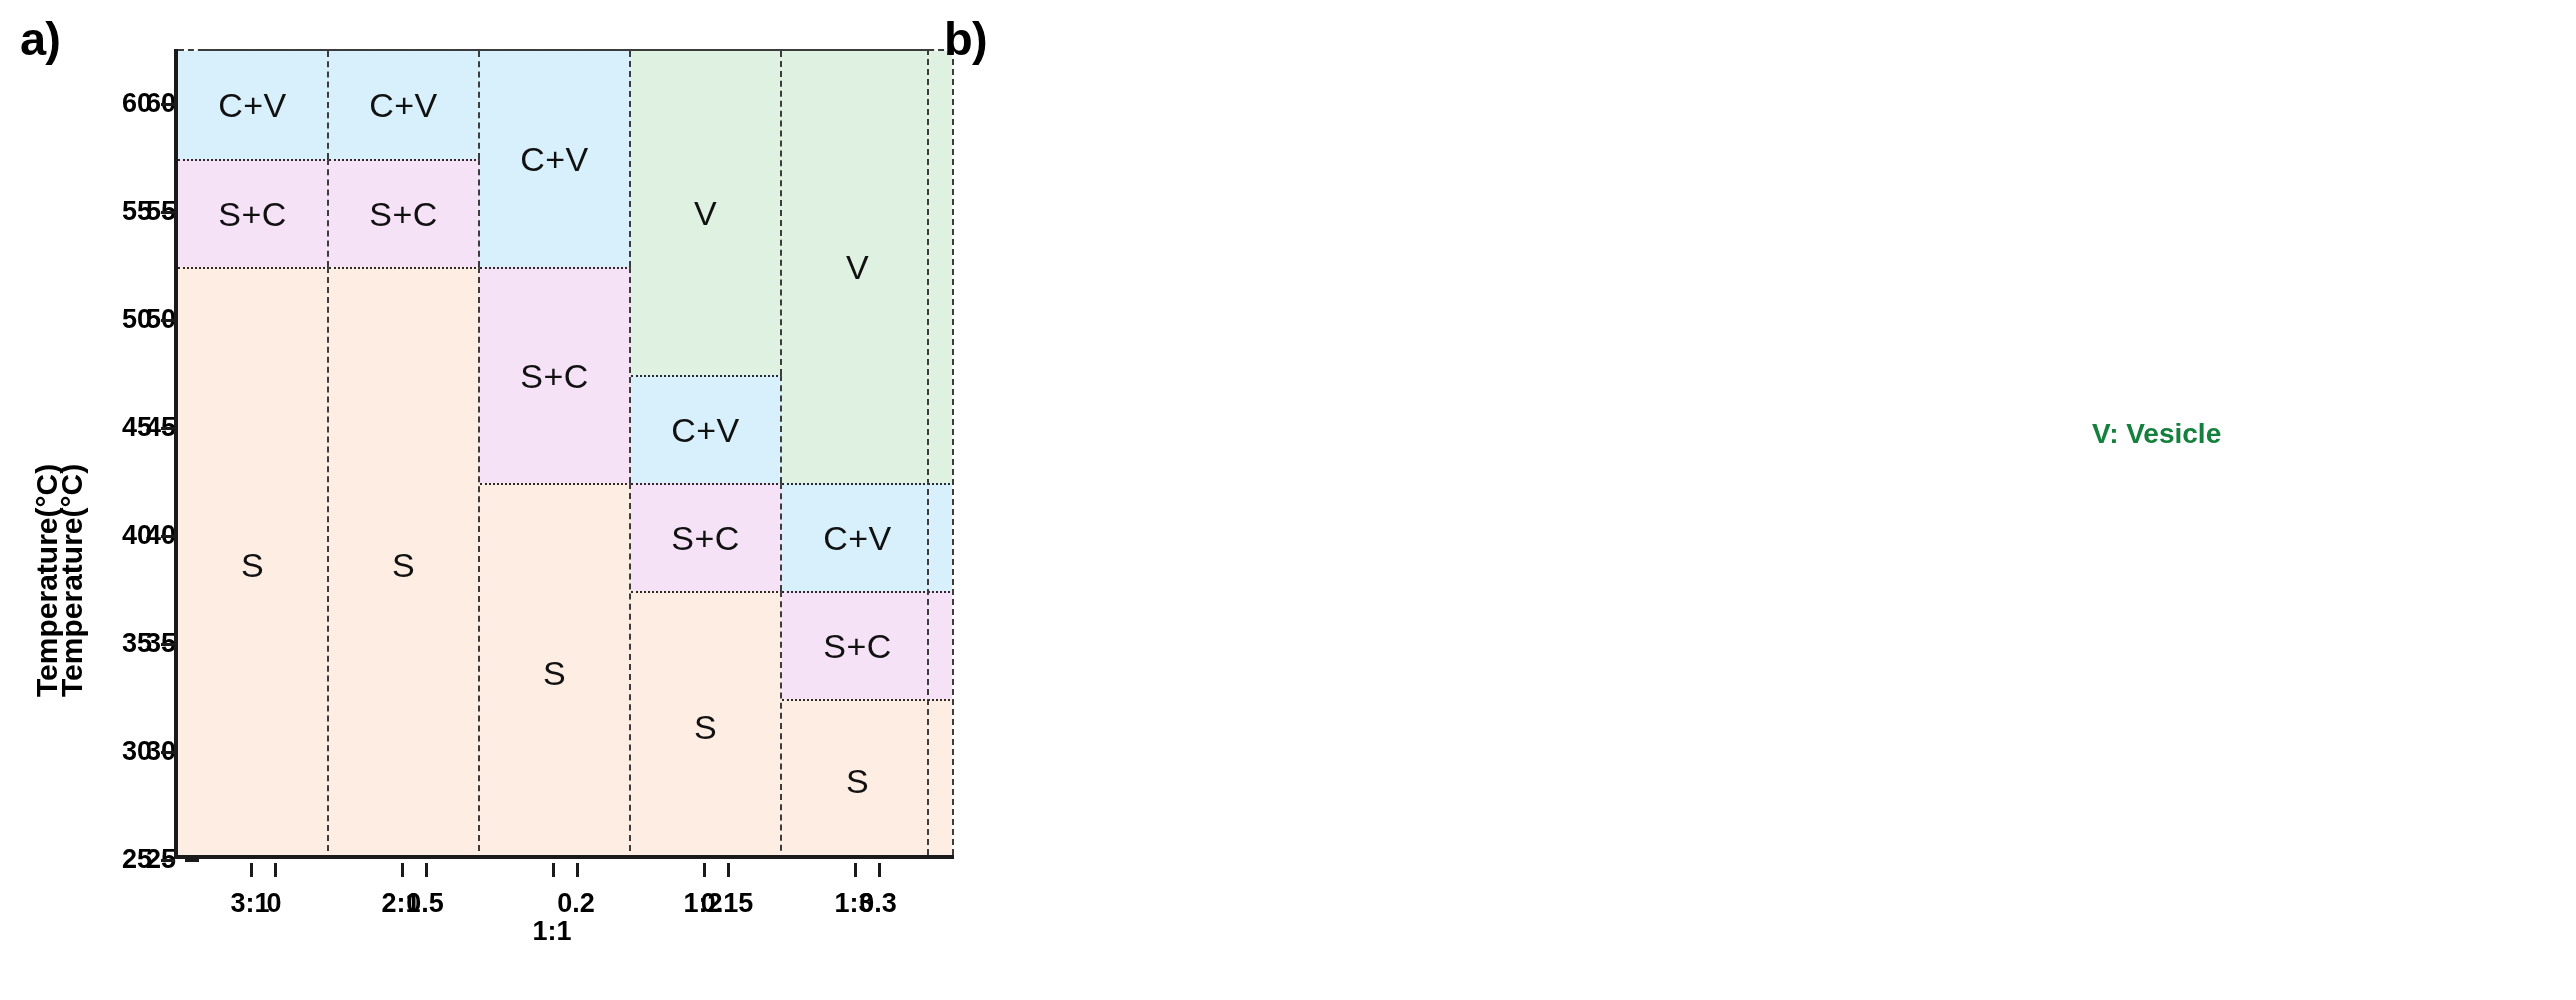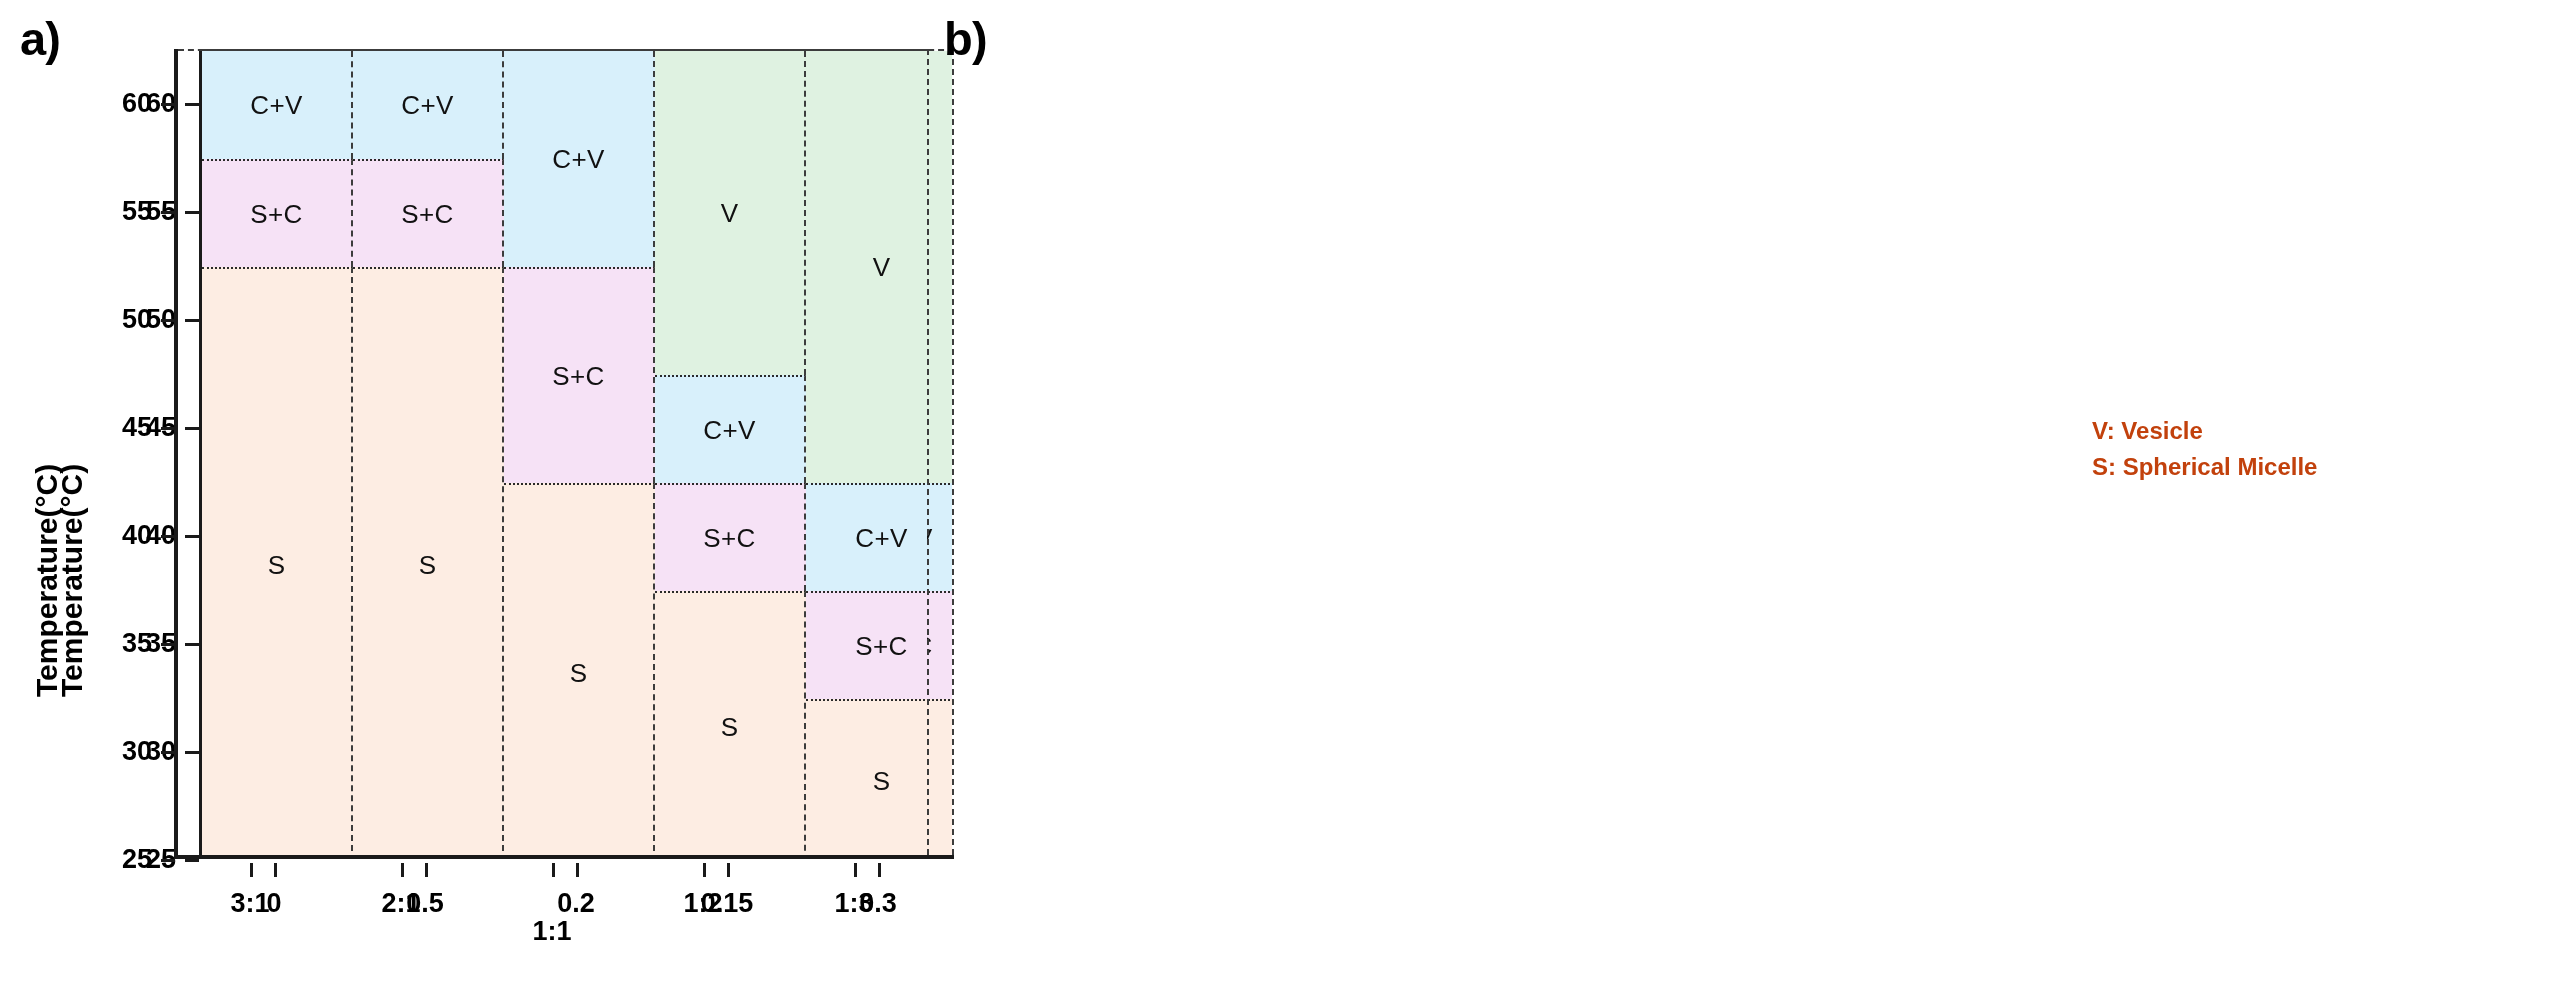--- a/index.html
+++ b/index.html
@@ -48,26 +48,25 @@
     border-right: 2.3px dashed #3c3c3c;
   }
 
   
   .cell {
     position: absolute;
     box-sizing: border-box;
     display: flex;
     align-items: center;
     justify-content: center;
-    font-size: 26px;
+    font-size: 34px;
     color: #111111;
     font-family: "Liberation Sans", sans-serif;
     letter-spacing: 0.4px;
     line-height: 1;
-    margin-left: 24px;
   }
   .cell .cell-label { pointer-events: none; }
   .cell.b-right { border-right: 2.3px dashed #3c3c3c; }
   .cell.b-top   { border-top: 2.3px dotted #2a2a2a; }
 
   
   .ytick {
     position: absolute;
     height: 0;
     border-top: 3.8px solid #1a1a1a;
@@ -112,23 +111,23 @@
   }
 
   
   #legend {
     position: absolute;
     left: 2092px;
     top: 413px;
     width: 470px;
   }
   .legend-row {
-    font-size: 24px;
-    font-weight: bold;
-    color: #c2410c;
+    font-size: 28px;
+    font-weight: bold;
+    color: #15803d;
     line-height: 1.52;
     white-space: nowrap;
   }
 </style>
 </head>
 <body>
 
 <div class="panel" id="panel-a">
   <div class="panel-letter" style="left:20px; top:10.6px;">a)</div>
   <div class="axis-title-y" id="ytitle-a" style="left: 55px; top: 697px;">Temperature(°C)</div>
@@ -297,15 +296,14 @@
       <div class="xtick-label" style="left: 484px; top: 888px; width: 136px; margin-top: 28px;">1:1</div>
       <div class="xtick" style="left: 703px; top: 863px;"></div>
       <div class="xtick-label" style="left: 635px; top: 888px; width: 136px;">1:2</div>
       <div class="xtick" style="left: 854px; top: 863px;"></div>
       <div class="xtick-label" style="left: 786px; top: 888px; width: 136px;">1:3</div>
     </div>
 </div>
 
 <div id="legend">
   <div class="legend-row">V: Vesicle</div>
-  <div class="legend-row">S: Spherical Micelle</div>
 </div>
 
 
 </body></html>

